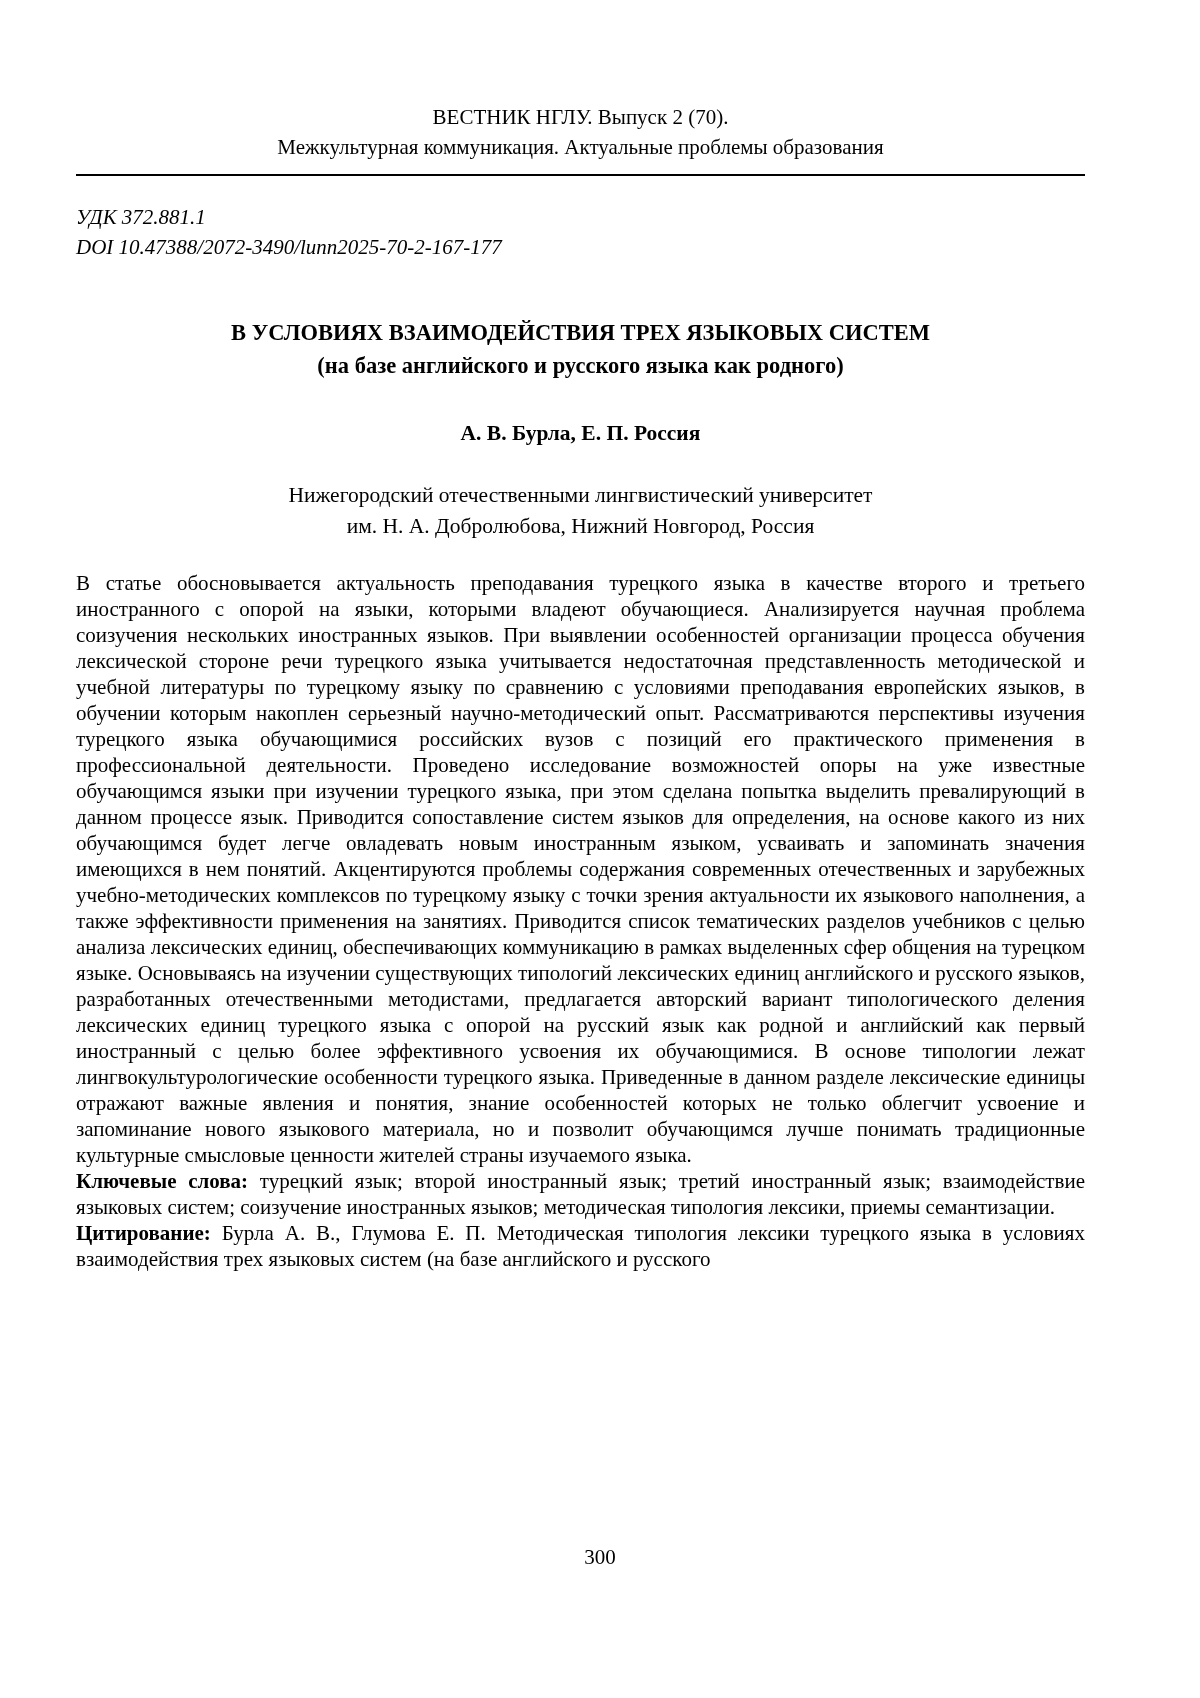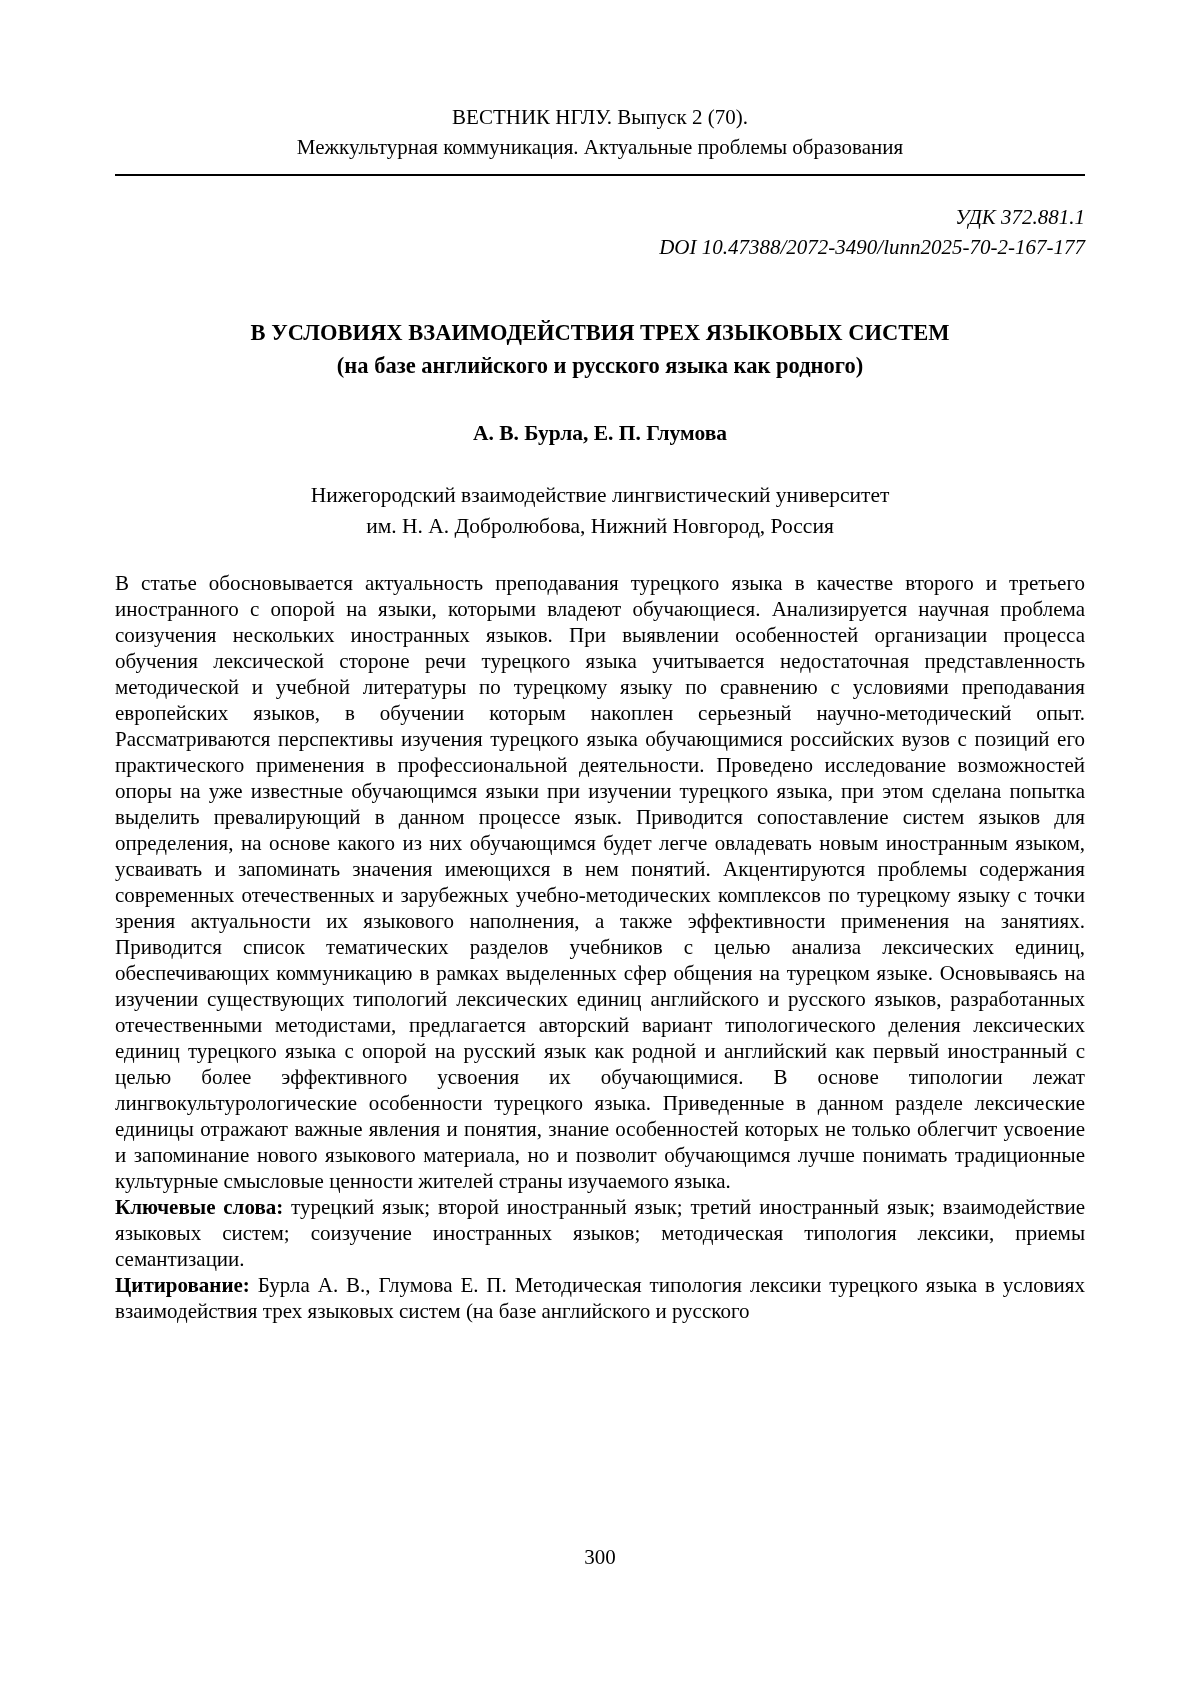--- a/index.html
+++ b/index.html
@@ -8,39 +8,39 @@
     position: relative;
     width: 1200px;
     height: 1698px;
     margin: 0 auto;
     background: #ffffff;
     color: #000000;
     font-family: "Liberation Serif", "DejaVu Serif", serif;
     overflow: hidden;
   }
   .content {
-    padding: 102px 115px 0 115px;
+    padding: 102px 115px 0 76px;
   }
   .journal-header {
     text-align: center;
     font-size: 21px;
     line-height: 30px;
   }
   .header-rule {
     margin-top: 12px;
     border: none;
     border-top: 2px solid #000000;
     height: 0;
   }
   .meta {
     margin-top: 26px;
     font-style: italic;
     font-size: 21px;
     line-height: 30px;
-    text-align: right;
+    text-align: left;
   }
   .title {
     margin-top: 54px;
     text-align: center;
     font-weight: bold;
     font-size: 22.5px;
     line-height: 33px;
   }
   .authors {
     margin-top: 36px;
@@ -88,24 +88,24 @@
     <section class="meta">
       <div>УДК 372.881.1</div>
       <div>DOI 10.47388/2072-3490/lunn2025-70-2-167-177</div>
     </section>
 
     <h1 class="title">
       <div>В УСЛОВИЯХ ВЗАИМОДЕЙСТВИЯ ТРЕХ ЯЗЫКОВЫХ СИСТЕМ</div>
       <div>(на базе английского и русского языка как родного)</div>
     </h1>
 
-    <div class="authors">А. В. Бурла, Е. П. Глумова</div>
+    <div class="authors">А. В. Бурла, Е. П. Россия</div>
 
     <div class="affiliation">
-      <div>Нижегородский взаимодействие лингвистический университет</div>
+      <div>Нижегородский отечественными лингвистический университет</div>
       <div>им. Н. А. Добролюбова, Нижний Новгород, Россия</div>
     </div>
 
     <section class="body-block">
       <p class="body-par">В статье обосновывается актуальность преподавания турецкого языка в качестве второго и третьего иностранного с опорой на языки, которыми владеют обучающиеся. Анализируется научная проблема соизучения нескольких иностранных языков. При выявлении особенностей организации процесса обучения лексической стороне речи турецкого языка учитывается недостаточная представленность методической и учебной литературы по турецкому языку по сравнению с условиями преподавания европейских языков, в обучении которым накоплен серьезный научно-методический опыт. Рассматриваются перспективы изучения турецкого языка обучающимися российских вузов с позиций его практического применения в профессиональной деятельности. Проведено исследование возможностей опоры на уже известные обучающимся языки при изучении турецкого языка, при этом сделана попытка выделить превалирующий в данном процессе язык. Приводится сопоставление систем языков для определения, на основе какого из них обучающимся будет легче овладевать новым иностранным языком, усваивать и запоминать значения имеющихся в нем понятий. Акцентируются проблемы содержания современных отечественных и зарубежных учебно-методических комплексов по турецкому языку с точки зрения актуальности их языкового наполнения, а также эффективности применения на занятиях. Приводится список тематических разделов учебников с целью анализа лексических единиц, обеспечивающих коммуникацию в рамках выделенных сфер общения на турецком языке. Основываясь на изучении существующих типологий лексических единиц английского и русского языков, разработанных отечественными методистами, предлагается авторский вариант типологического деления лексических единиц турецкого языка с опорой на русский язык как родной и английский как первый иностранный с целью более эффективного усвоения их обучающимися. В основе типологии лежат лингвокультурологические особенности турецкого языка. Приведенные в данном разделе лексические единицы отражают важные явления и понятия, знание особенностей которых не только облегчит усвоение и запоминание нового языкового материала, но и позволит обучающимся лучше понимать традиционные культурные смысловые ценности жителей страны изучаемого языка.</p>
       <p class="body-par"><span class="inline-label">Ключевые слова:</span> <span>турецкий язык; второй иностранный язык; третий иностранный язык; взаимодействие языковых систем; соизучение иностранных языков; методическая типология лексики, приемы семантизации.</span></p>
       <p class="body-par"><span class="inline-label">Цитирование:</span> <span>Бурла А. В., Глумова Е. П. Методическая типология лексики турецкого языка в условиях взаимодействия трех языковых систем (на базе английского и русского</span></p>
     </section>
 
   </div>

